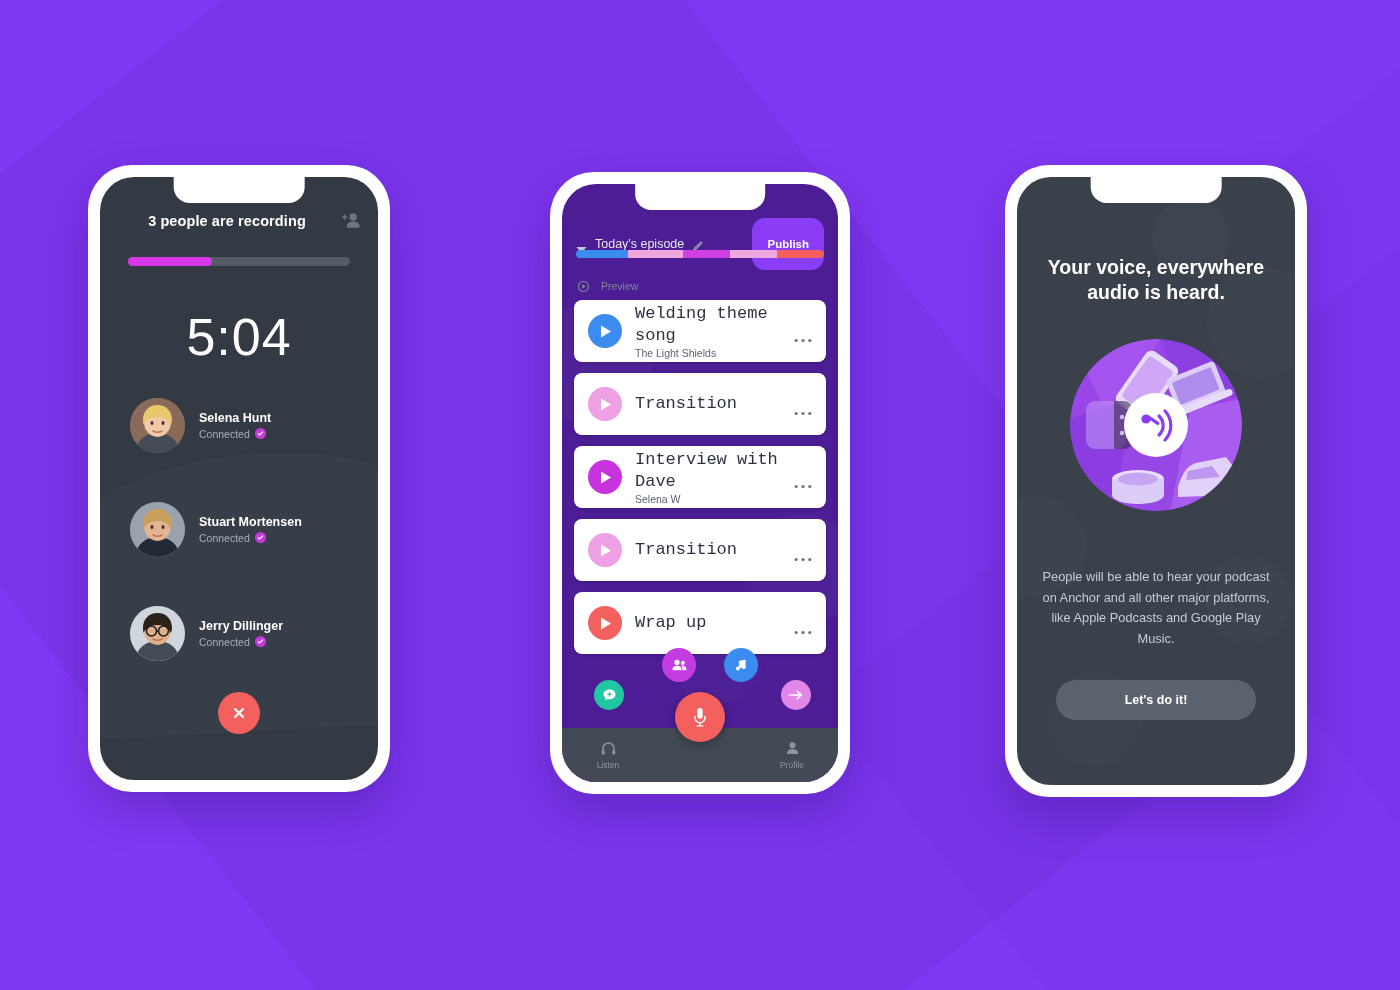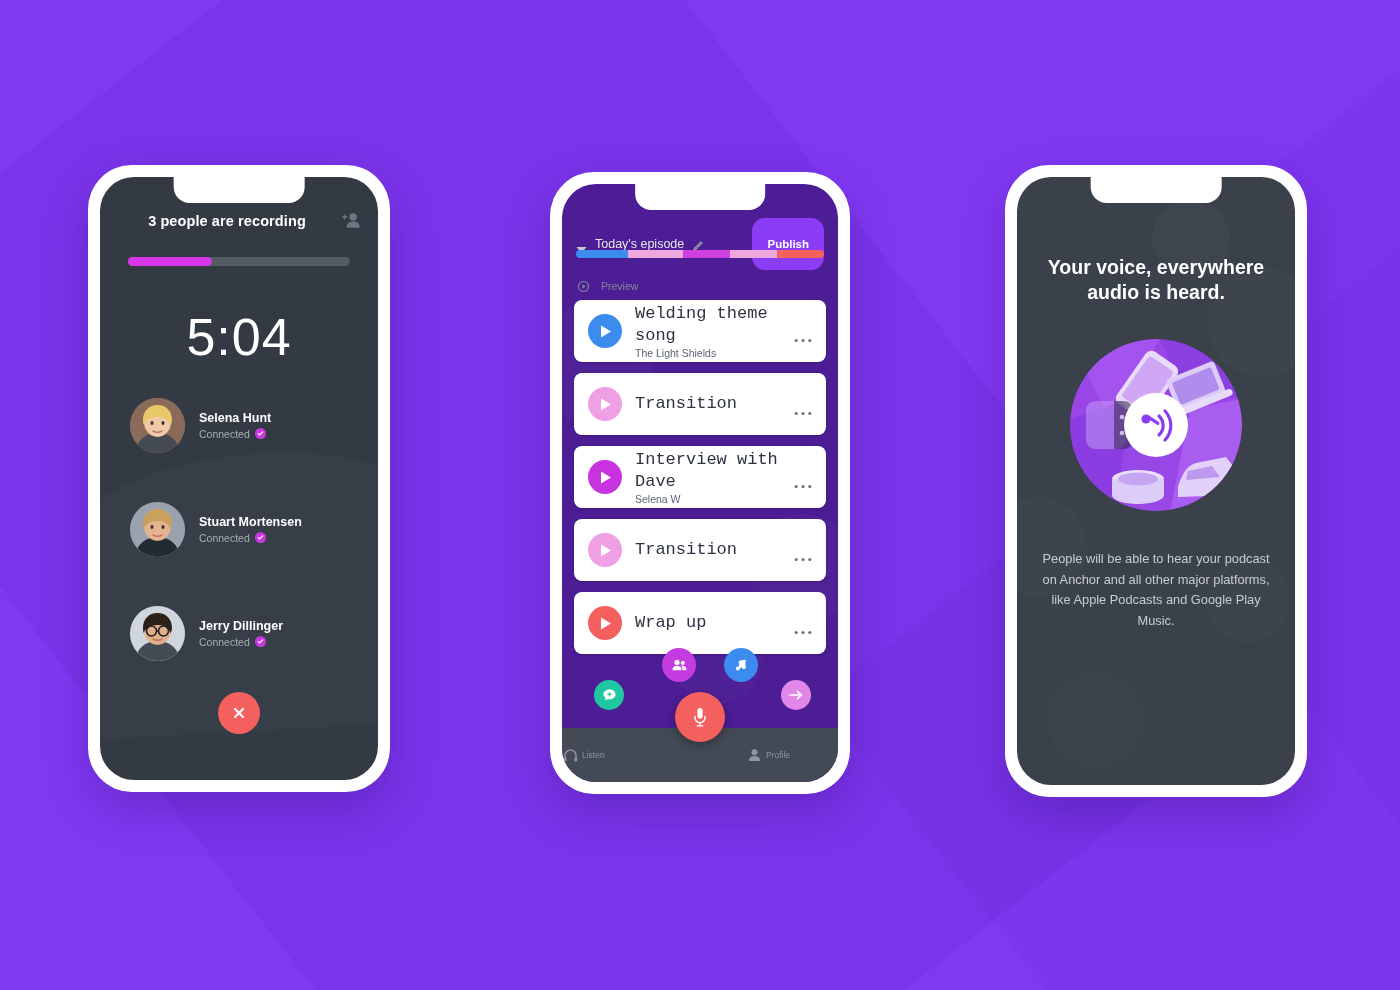--- a/index.html
+++ b/index.html
@@ -210,21 +210,21 @@
     width: 50px; height: 50px; background: #F4605E;
     left: 50%; transform: translateX(-50%); bottom: -18px;
     box-shadow: 0 3px 10px rgba(0,0,0,0.3);
   }
   .p2-tabbar {
     position: absolute; left: 0; right: 0; bottom: 0;
     height: 54px; background: #434a55; z-index: 10;
     display: flex; align-items: center;
   }
   .tab {
-    flex: 1; display: flex; flex-direction: row;
+    flex: 1; display: flex; flex-direction: column;
     align-items: center; gap: 3px; cursor: pointer;
     color: #8d95a1; font-size: 8.5px;
   }
   .tab svg { width: 17px; height: 17px; }
   .tab-spacer { flex: 1; }
 
   
   #phone3 { left: 1005px; top: 165px; width: 302px; height: 632px; }
   #phone3 .phone-screen { background: #3a414b; }
   .p3-inner {
@@ -237,21 +237,21 @@
     text-align: center; line-height: 1.28;
   }
   .p3-art {
     width: 172px; height: 172px; border-radius: 50%;
     margin-top: 34px; overflow: hidden; position: relative;
     flex: none;
   }
   .p3-art svg { display: block; width: 100%; height: 100%; }
   .p3-body {
     color: #c7ccd4; font-size: 12.8px; line-height: 1.62;
-    text-align: center; margin-top: 38px;
+    text-align: center; margin-top: 56px;
   }
   .p3-cta {
     margin-top: 30px; background: #5b636f; border: none;
     color: #ffffff; font-size: 12.5px; font-weight: bold;
     padding: 13px 0; width: 200px; border-radius: 24px;
     cursor: pointer; font-family: inherit;
   }
 </style>
 </head>
 <body style="background: rgb(129, 56, 242);">
@@ -625,17 +625,18 @@
                 <g fill="none" stroke="#8B3DF5" stroke-width="3.2" stroke-linecap="round">
                   <path d="M3 -9a13 13 0 010 19"></path>
                   <path d="M9 -14a21 21 0 010 29"></path>
                 </g>
               </g>
             </g>
           </svg>
         </div>
 
         <div class="p3-body">People will be able to hear your podcast on Anchor and all other major platforms, like Apple Podcasts and Google Play Music.</div>
+        <button class="p3-cta">Let's do it!</button>
       </div>
     </div>
   </div>
 
 </div>
 
 </body></html>

